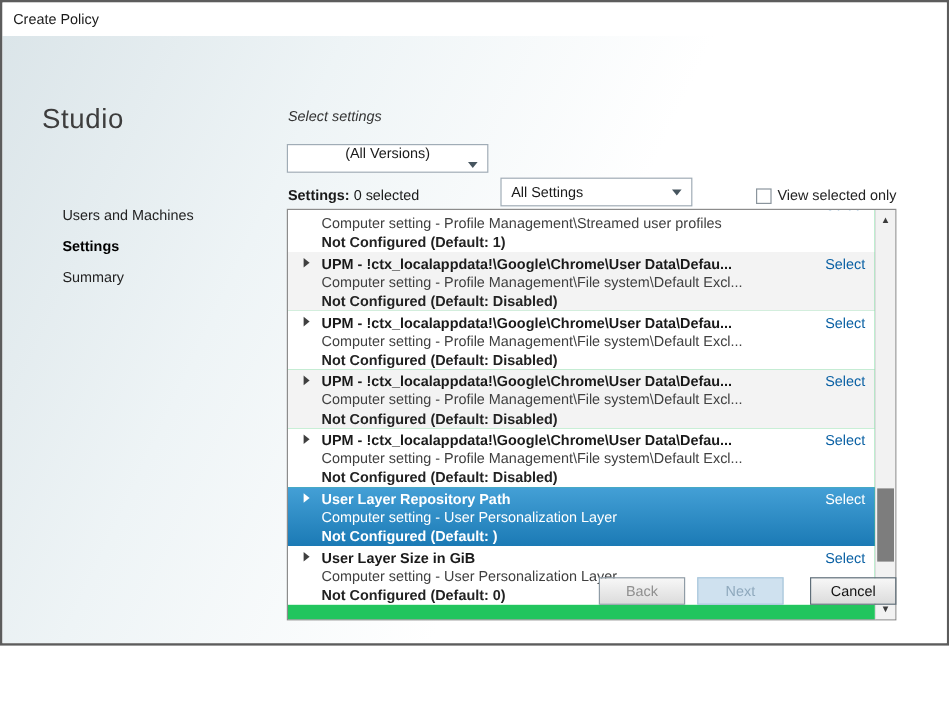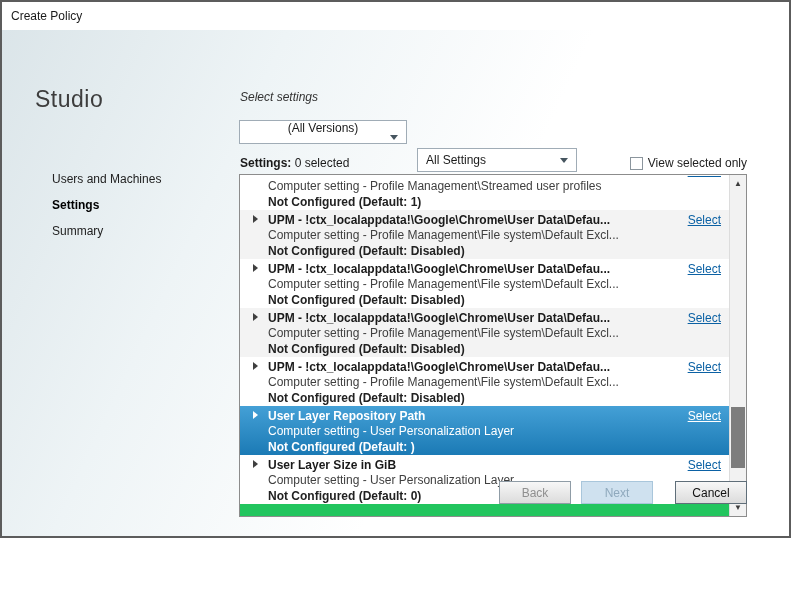--- a/index.html
+++ b/index.html
@@ -42,21 +42,21 @@
   .list-viewport { flex:1; overflow:hidden; position:relative; background:#22c55e; }
   .rows { margin-top:-14px; }
   .row { position:relative; padding:0 8px 0 28px; background:#fff; }
   .row.gray { background:#f3f3f3; }
   .row.selected { background:linear-gradient(#44a0d6,#1b7ab5); }
   .arrow { position:absolute; left:13px; top:5px; width:0; height:0;
     border-top:4px solid transparent; border-bottom:4px solid transparent; border-left:5px solid #3f3f3f; cursor:pointer; }
   .row.selected .arrow { border-left-color:#fff; }
   .title-line { display:flex; align-items:flex-end; height:17px; font-weight:bold; color:#1a1a1a;gap:48px; }
   .row.selected .title-line { color:#fff; }
-  .select-link { margin-left:auto; font-weight:normal; color:#0b61a4; text-decoration:underline; cursor:pointer; }
+  .select-link { margin-left:auto; font-weight:normal; color:#0b61a4; cursor:pointer; }
   .row.selected .select-link { color:#fff; }
   .line2 { height:16px; line-height:16px; color:#404040; white-space:nowrap; overflow:hidden; }
   .line3 { height:16px; line-height:16px; font-weight:bold; color:#222; white-space:nowrap; overflow:hidden; }
   .row.selected .line2, .row.selected .line3 { color:#fff; }
 
   
   .scrollbar { width:17px; flex:none; background:#f2f2f2; border-left:1px solid #dcdcdc; display:flex; flex-direction:column; }
   .sb-btn { height:17px; flex:none; display:flex; align-items:center; justify-content:center; font-size:8px; color:#3c3c3c; cursor:pointer; }
   .sb-track { flex:1; position:relative; cursor:pointer; }
   .sb-thumb { position:absolute; left:1px; right:1px; top:70%; height:20%; background:#7d7d7d; cursor:pointer; }

